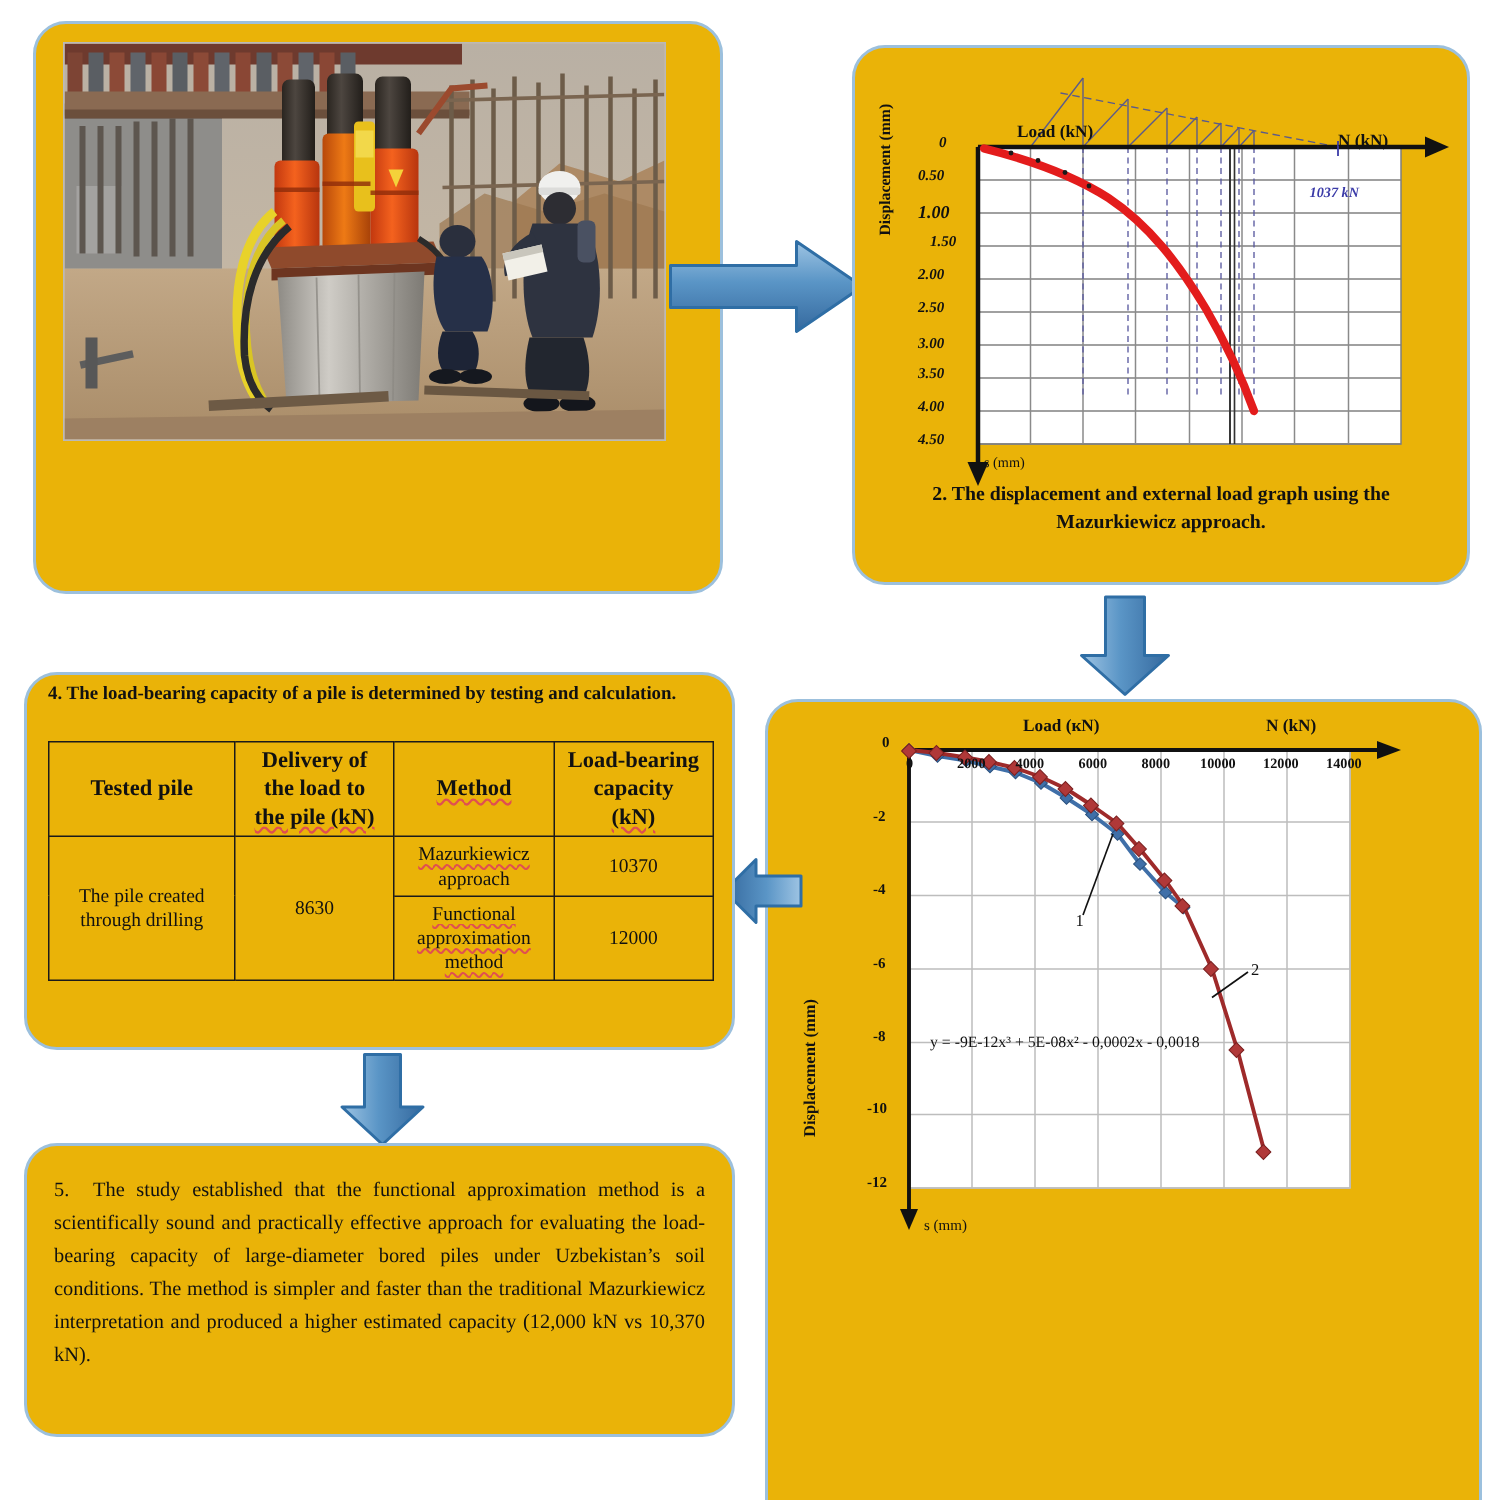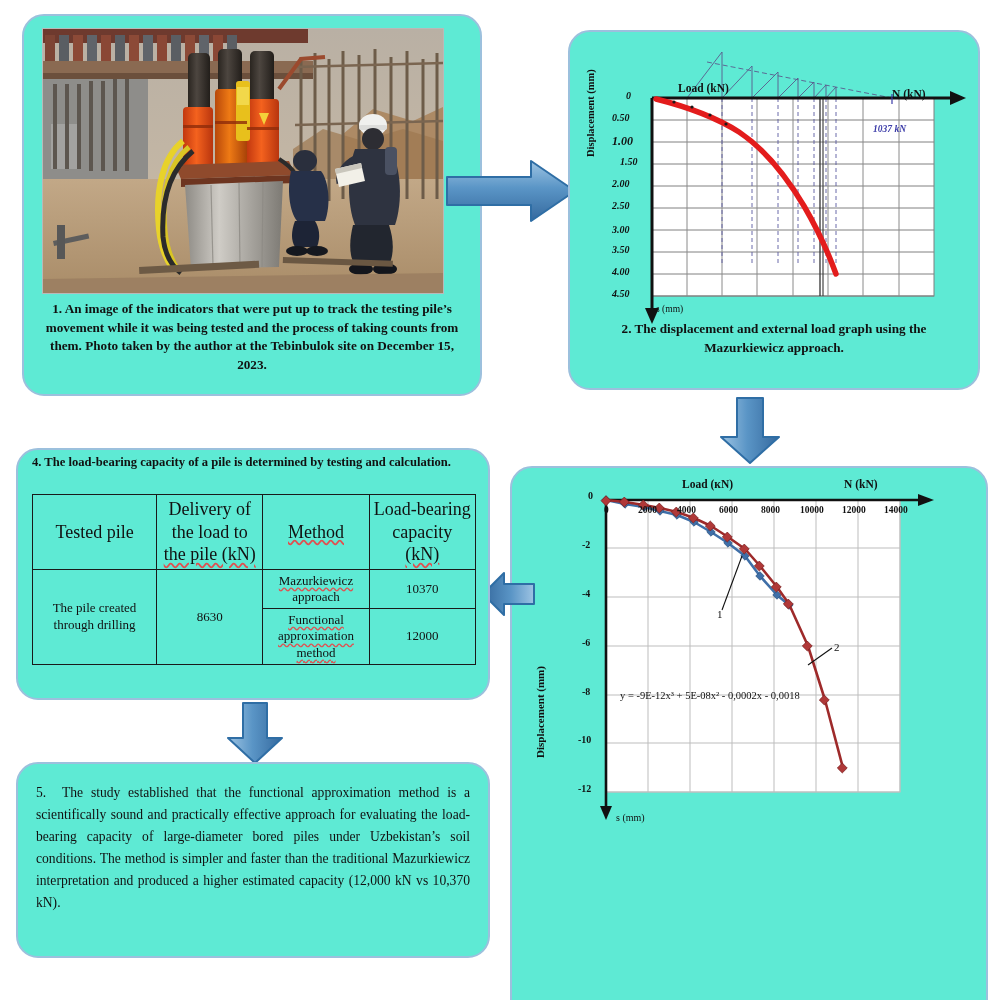--- a/index.html
+++ b/index.html
@@ -5,21 +5,21 @@
   html,body{margin:0;padding:0;}
   body{
     width:1000px;height:1000px;
     background:#ffffff;
     font-family:"Liberation Serif", serif;
     overflow:hidden;
     position:relative;
   }
   .panel{
     position:absolute;
-    background:#5eead4;
+    background:#eab308;
     border:2px solid #9cc0dd;
     border-radius:22px;
     box-sizing:border-box;
   }
   
   #panel1{left:22px;top:14px;width:460px;height:382px;}
   .photo-wrap{
     position:absolute;left:18px;top:12px;width:400px;height:264px;
     border:1px solid #b9b9b9;overflow:hidden;background:#c9b49a;
   }
@@ -42,21 +42,21 @@
   table.tbl{
     position:absolute;left:14px;top:44px;width:444px;
     border-collapse:collapse;
     font-family:"Liberation Serif", serif;
   }
   table.tbl td,table.tbl th{
     border:1.5px solid #1a1a1a;
     text-align:center;vertical-align:middle;
     font-size:13px;color:#111;padding:3px 2px;
   }
-  table.tbl th{font-weight:normal;font-size:18px;line-height:1.25;}
+  table.tbl th{font-weight:bold;font-size:15px;line-height:1.25;}
   table.tbl td{font-weight:normal;line-height:1.25;}
   .sq{ text-decoration: underline; text-decoration-color:#e05050;
        text-decoration-style: wavy; text-underline-offset:2px;}
   
   #panel5{left:16px;top:762px;width:474px;height:196px;}
   #cap5{
     top:18px;left:18px;right:18px;text-align:justify;
     font-size:13.6px;line-height:1.62;font-weight:normal;color:#111;
   }
   #cap5 .ind{display:inline-block;width:26px;}
@@ -218,21 +218,20 @@
       </g>
 
       <rect x="96" y="238" width="120" height="7" fill="#6d5a45" transform="rotate(-3 96 238)"></rect>
       <rect x="240" y="228" width="110" height="6" fill="#6a5742" transform="rotate(2 240 228)"></rect>
       <rect x="10" y="212" width="36" height="5" fill="#5d5d5d" transform="rotate(-12 10 212)"></rect>
       <rect x="14" y="196" width="8" height="34" fill="#575757"></rect>
       <path d="M0,250 L400,244 L400,264 L0,264 Z" fill="#9d8062"></path>
     </svg>
   </div>
 
-  <div class="caption" id="cap1">1. An image of the indicators that were put up to track the testing pile’s movement while it was being tested and the process of taking counts from them. Photo taken by the author at the Tebinbulok site on December 15, 2023.</div>
 </div>
 
 <div class="arrow" style="left:443px;top:155px;">
   <svg width="138" height="72" viewBox="0 0 138 72">
     <defs>
       <linearGradient id="ag1" x1="0" y1="0" x2="0" y2="1">
         <stop offset="0%" stop-color="#9ec4e3"></stop>
           <stop offset="45%" stop-color="#5a95c6"></stop>
         <stop offset="100%" stop-color="#35699e"></stop>
       </linearGradient>

